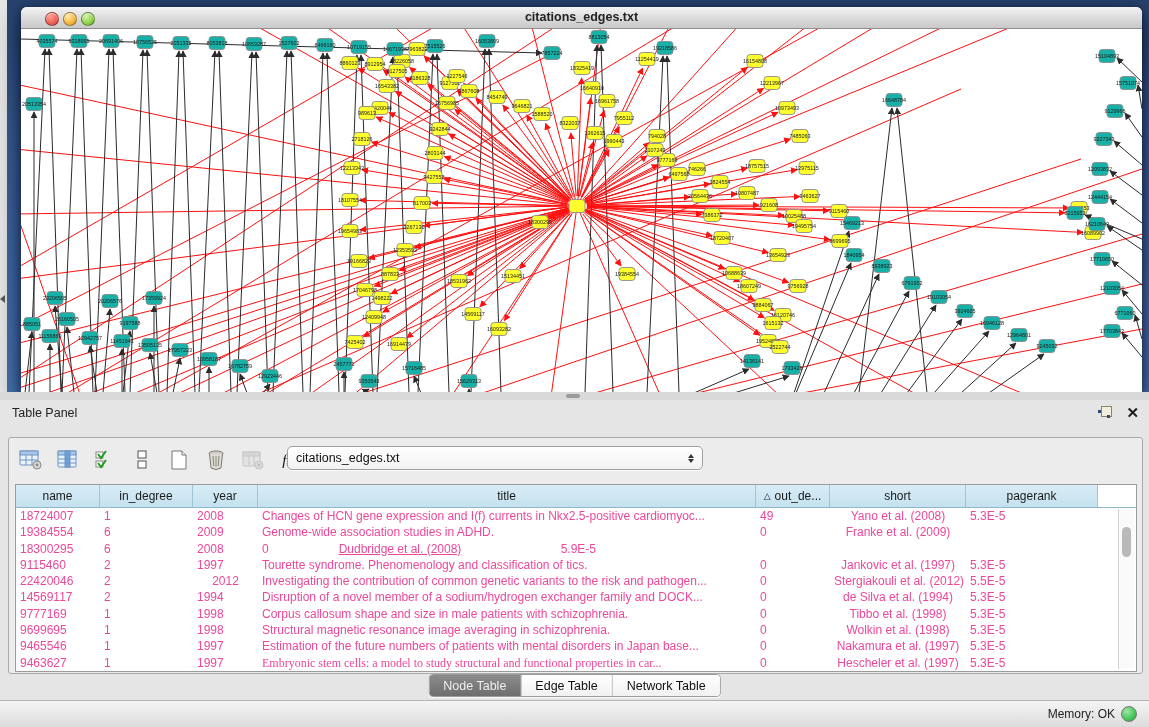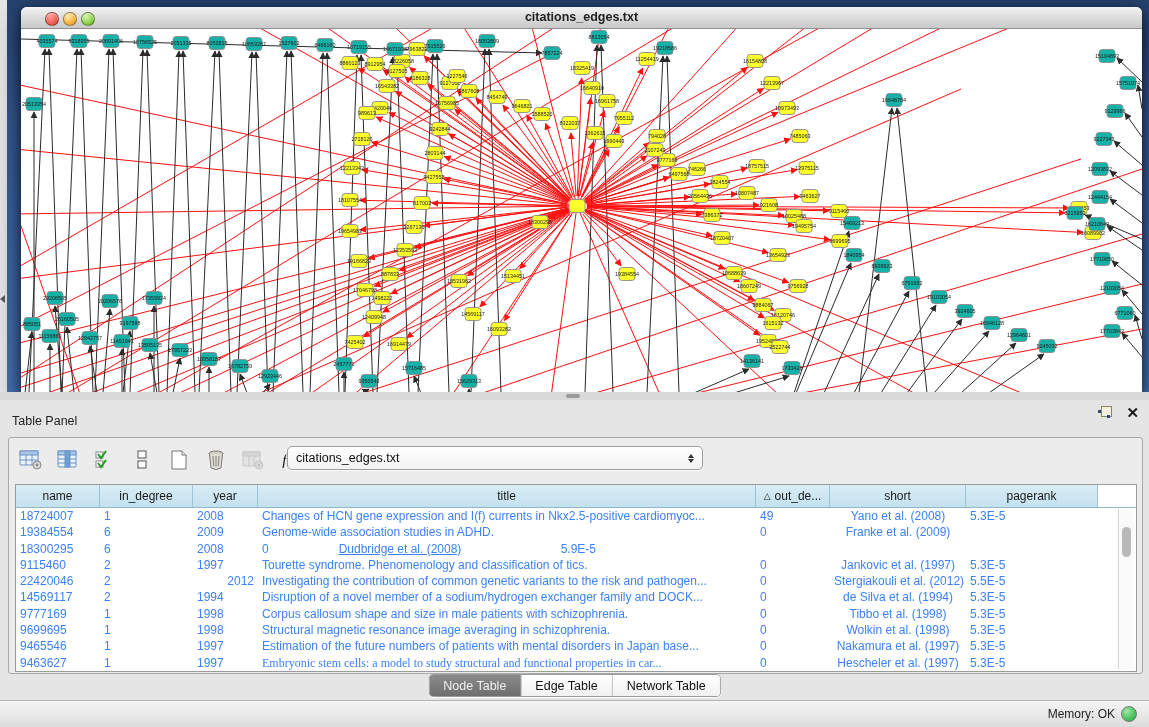--- a/index.html
+++ b/index.html
@@ -37,21 +37,21 @@
   .tl.red{left:24px;background:radial-gradient(circle at 35% 30%,#ff9d96,#ec5f55 60%,#c93c31);}
   .tl.yellow{left:42px;background:radial-gradient(circle at 35% 30%,#ffe9a8,#f5b53c 60%,#d79422);}
   .tl.green{left:60px;background:radial-gradient(circle at 35% 30%,#d2f5a8,#8fd04a 60%,#61a526);}
   .canvas{position:absolute;left:0;top:22px;width:1121px;height:363px;background:#fff;overflow:hidden;}
   .canvas svg{display:block;}
   
   .splitter{position:absolute;left:0;top:392px;width:1149px;height:8px;background:#d9d9d9;}
   .splitter .grip{position:absolute;left:566px;top:2px;width:14px;height:4px;background:#9a9a9a;border-radius:2px;}
   
   .tpanel{position:absolute;left:0;top:400px;width:1149px;height:327px;background:#e5e5e5;}
-  .tpanel-title{position:absolute;left:12px;top:14px;font-size:12.5px;color:#222;}
+  .tpanel-title{position:absolute;left:12px;top:6px;font-size:12.5px;color:#222;}
   .tpanel-actions{position:absolute;right:10px;top:6px;display:flex;gap:14px;align-items:center;}
   .float-icon{width:14px;height:13px;position:relative;display:inline-block;}
   .float-icon .sq1{position:absolute;left:3px;top:0;width:9px;height:9px;border:1px solid #8c865f;background:#f2efdd;}
   .float-icon .d{position:absolute;width:3px;height:3px;background:#2e4a77;}
   .close-icon{font-size:15px;font-weight:bold;color:#1a1a1a;line-height:13px;cursor:default;}
   .inner{
     position:absolute;left:8px;top:37px;width:1133px;height:235px;
     border:1px solid #a9a9a9;border-radius:3px;background:#ececec;
   }
   .toolbar{position:absolute;left:8px;top:6px;height:32px;display:flex;align-items:center;gap:9px;}
@@ -74,21 +74,21 @@
     background:#fff;border:1px solid #9b9b9b;overflow:hidden;
   }
   .thead{display:flex;height:22px;border-bottom:1px solid #8fb6c9;}
   .th{
     background:linear-gradient(180deg,#d8ecf6,#c4e1ef);
     border-right:1px solid #9ec4d6;
     font-size:12px;color:#1a1a1a;display:flex;align-items:center;justify-content:center;
     box-sizing:border-box;white-space:nowrap;overflow:hidden;
   }
   .sort-tri{font-size:9px;margin-right:4px;color:#222;}
-  .trow{display:flex;height:16.3px;font-size:12px;color:#3b82f6;}
+  .trow{display:flex;height:16.3px;font-size:12px;color:#ec4899;}
   .td{box-sizing:border-box;padding:1px 4px 0 4px;white-space:nowrap;overflow:hidden;}
   .vscroll{position:absolute;right:2px;top:24px;width:15px;height:160px;background:#fafafa;border-left:1px solid #d4d4d4;}
   .vscroll .thumb{position:absolute;left:2.5px;top:18px;width:9px;height:30px;border-radius:5px;background:#b9b9b9;}
   
   .tabs{
     position:absolute;left:50%;transform:translateX(-50%);top:274px;height:21px;display:flex;
     border:1px solid #9a9a9a;border-radius:4px;overflow:hidden;background:#fff;
     box-shadow:0 1px 0 rgba(255,255,255,.8);
   }
   .tab{
@@ -1039,21 +1039,21 @@
             <div class="td" style="width: 93px; text-align: left;">2</div>
             <div class="td" style="width: 65px; text-align: left;">1997</div>
             <div class="td" style="width: 498px; text-align: left;">Tourette syndrome. Phenomenology and classification of tics.</div>
             <div class="td" style="width: 74px; text-align: left;">0</div>
             <div class="td" style="width: 136px; text-align: center;">Jankovic et al. (1997)</div>
             <div class="td" style="width: 132px; text-align: left;">5.3E-5</div>
           </div>
           <div class="trow">
             <div class="td" style="width: 84px; text-align: left;">22420046</div>
             <div class="td" style="width: 93px; text-align: left;">2</div>
-            <div class="td" style="width: 65px; text-align: right;">2012</div>
+            <div class="td" style="width: 65px; text-align: center;">2012</div>
             <div class="td" style="width: 498px; text-align: left;">Investigating the contribution of common genetic variants to the risk and pathogen...</div>
             <div class="td" style="width: 74px; text-align: left;">0</div>
             <div class="td" style="width: 136px; text-align: center;">Stergiakouli et al. (2012)</div>
             <div class="td" style="width: 132px; text-align: left;">5.5E-5</div>
           </div>
           <div class="trow">
             <div class="td" style="width: 84px; text-align: left;">14569117</div>
             <div class="td" style="width: 93px; text-align: left;">2</div>
             <div class="td" style="width: 65px; text-align: left;">1994</div>
             <div class="td" style="width: 498px; text-align: left;">Disruption of a novel member of a sodium/hydrogen exchanger family and DOCK...</div>

